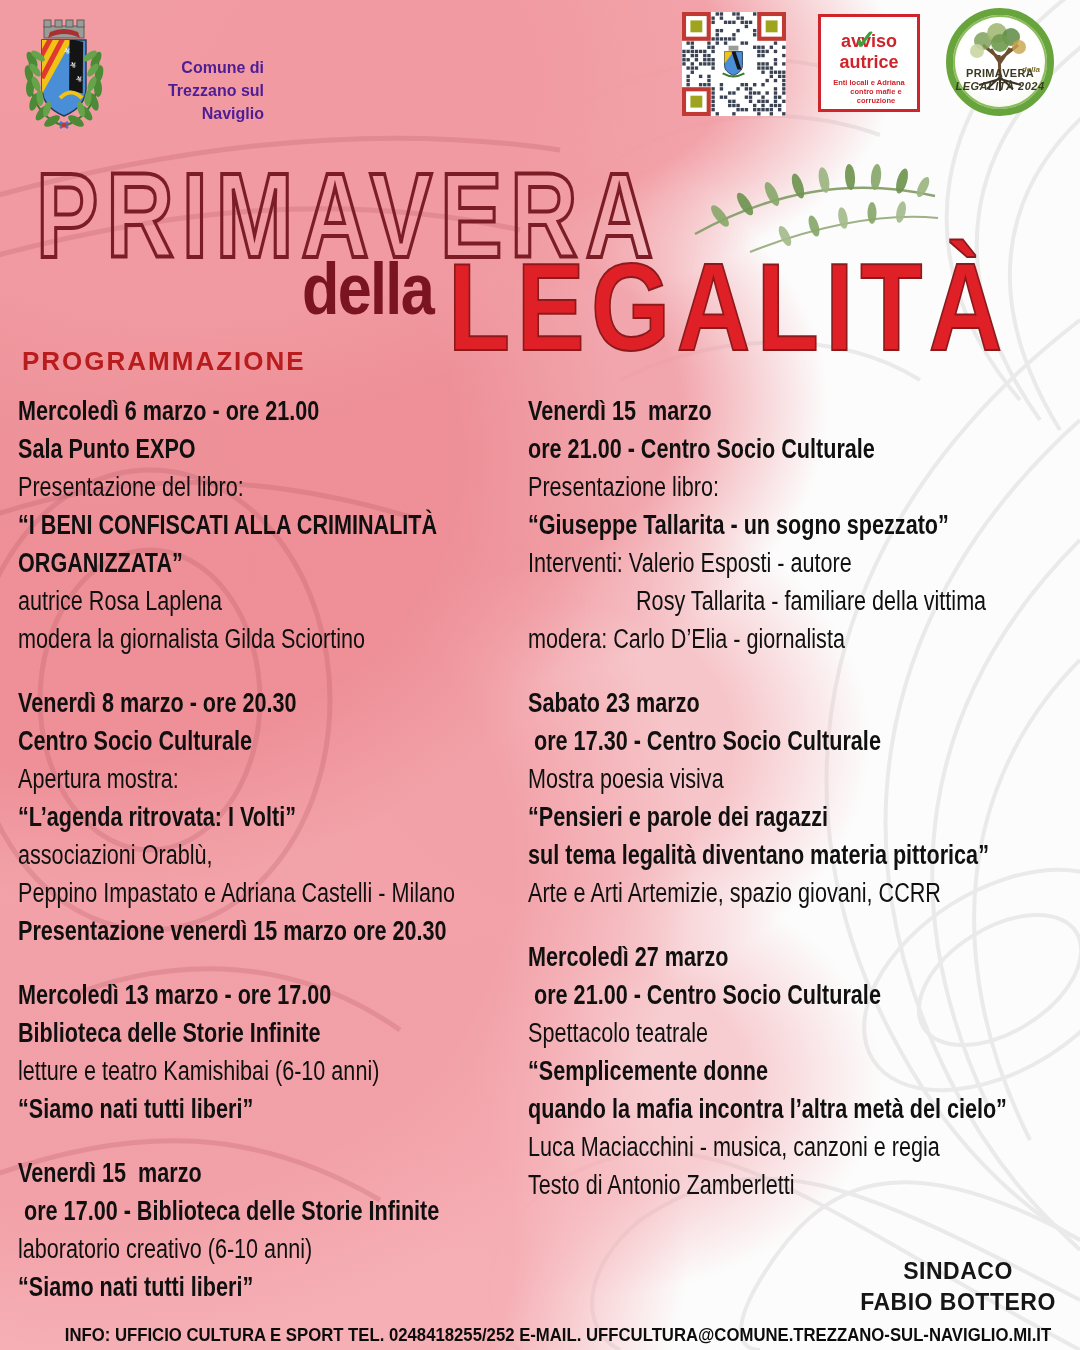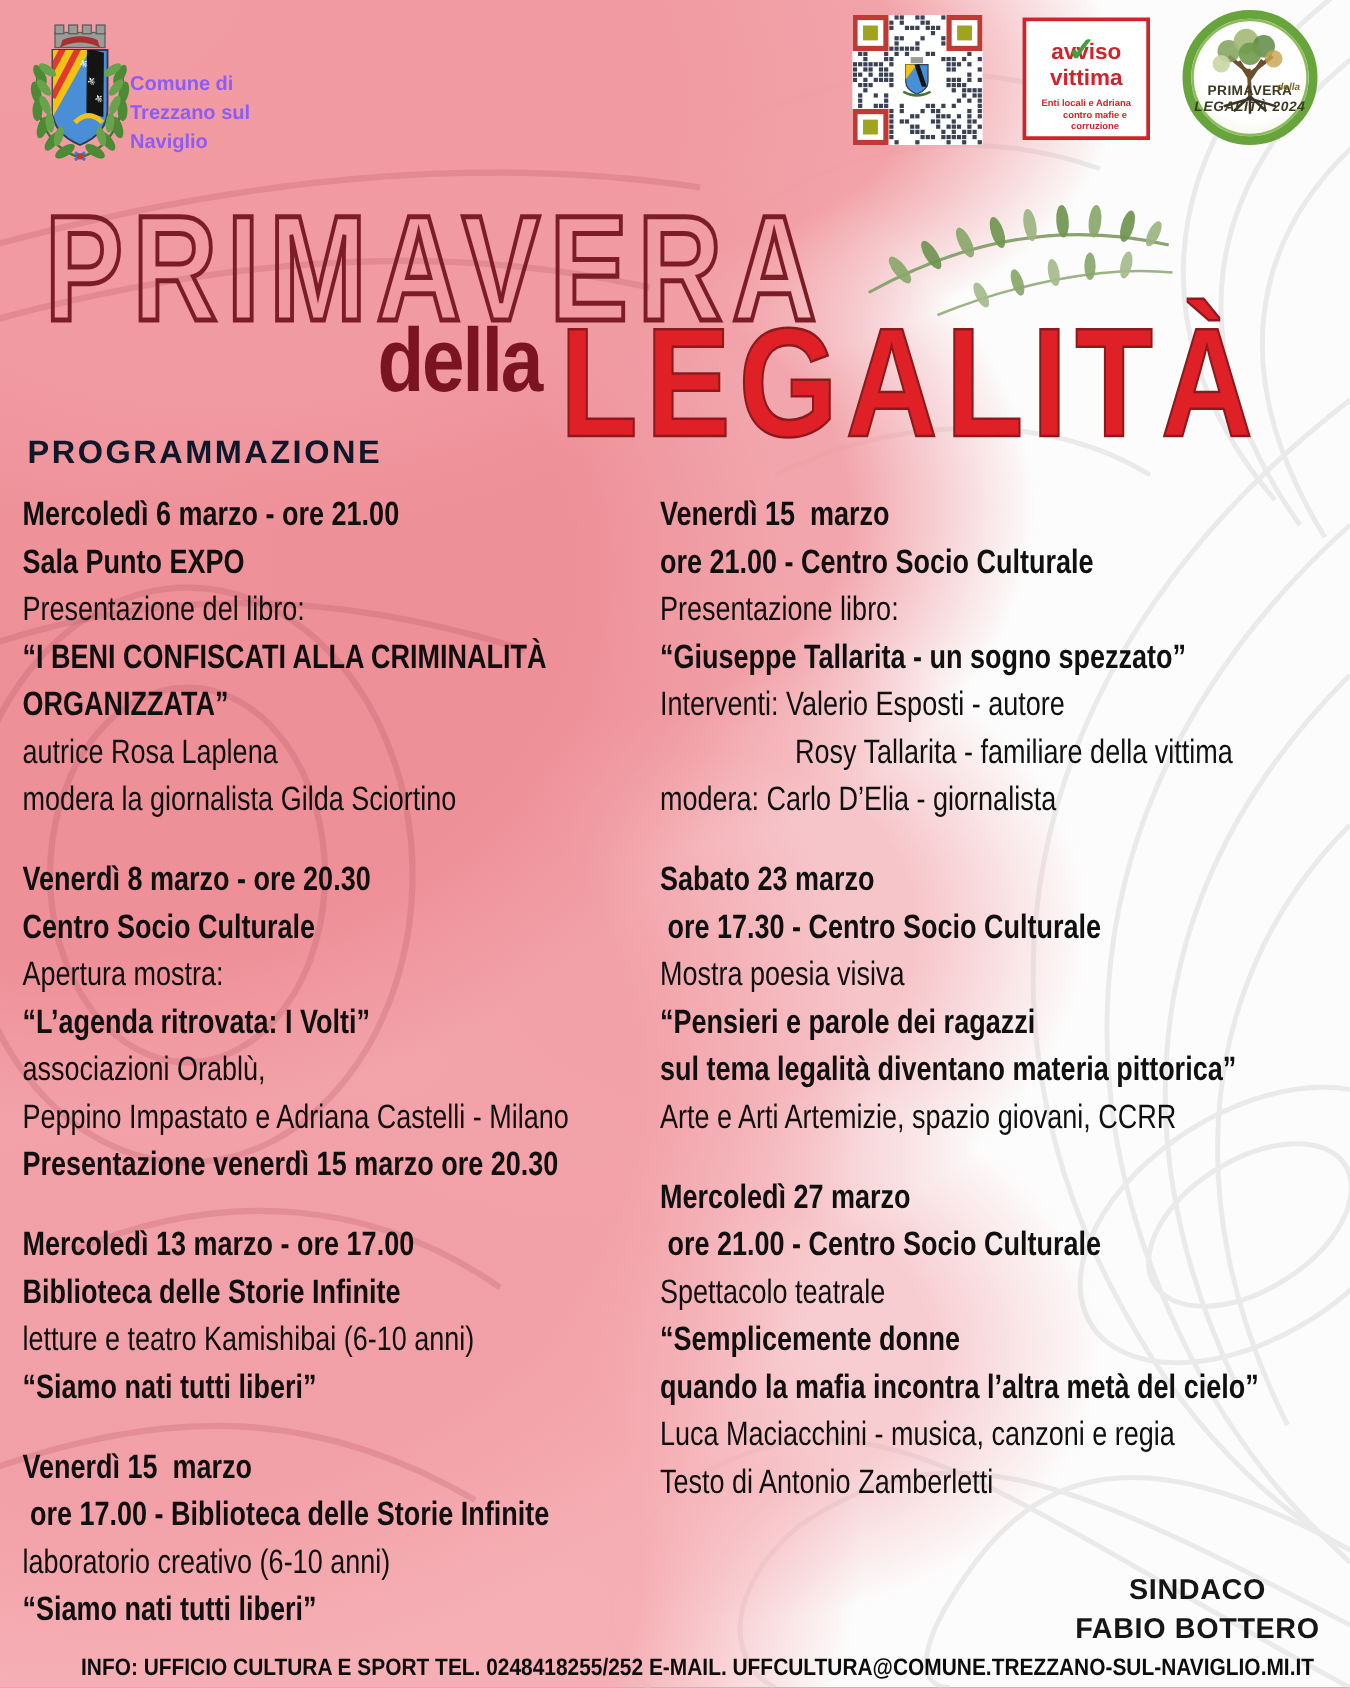--- a/index.html
+++ b/index.html
@@ -16,22 +16,22 @@
     radial-gradient(720px 560px at 6% 34%,  rgba(238,143,151,.96) 55%, rgba(238,143,151,0) 78%),
     radial-gradient(780px 620px at 8% 64%,  rgba(242,160,167,.97) 55%, rgba(242,160,167,0) 78%),
     radial-gradient(700px 540px at 12% 92%, rgba(245,172,178,.96) 55%, rgba(245,172,178,0) 80%),
     radial-gradient(500px 380px at 42% 30%, rgba(240,150,158,.85) 45%, rgba(240,150,158,0) 75%),
     radial-gradient(430px 350px at 52% 55%, rgba(244,176,182,.72) 40%, rgba(244,176,182,0) 72%),
     radial-gradient(400px 300px at 55% 80%, rgba(243,166,173,.55) 38%, rgba(243,166,173,0) 72%);}
   .topo-pink{position:absolute;left:0;top:0;width:1080px;height:1350px;}
 
   
   .crest{position:absolute;left:18px;top:12px;width:92px;height:120px;}
-  .muni{position:absolute;left:104px;top:56px;width:160px;text-align:left;
-        font-size:16px;font-weight:700;color:#8b5cf6;line-height:23px;}
+  .muni{position:absolute;left:104px;top:56px;width:160px;text-align:right;
+        font-size:16px;font-weight:700;color:#4c1d95;line-height:23px;}
   .qr{position:absolute;left:682px;top:12px;width:104px;height:104px;background:#fff;}
   .avviso{position:absolute;left:818px;top:14px;width:102px;height:98px;border:3px solid #d0242b;
           background:#fff;text-align:center;color:#d0242b;}
   .av-word{font-size:18px;font-weight:800;line-height:21px;letter-spacing:0;}
   .av-check{position:absolute;left:33px;top:-7px;font-size:27px;font-weight:800;color:#3da03d;}
   .av-tag{font-size:7.5px;font-weight:700;line-height:9px;margin-top:5px;}
   .badge{position:absolute;left:946px;top:8px;width:108px;height:108px;border-radius:50%;
          border:7px solid #68a43c;background:radial-gradient(circle at 50% 45%, #ffffff 55%, #eef2e0 90%);
          box-shadow:inset 0 0 0 2px #8cbb5e;}
   .badge-t{position:absolute;left:0;width:100%;text-align:center;font-weight:800;color:#3b3a22;}
@@ -45,21 +45,21 @@
                transform:scaleX(.78);transform-origin:0 0;}
   .t-della{position:absolute;left:302px;top:248px;font-size:72px;font-weight:800;color:#7a1421;
            letter-spacing:-2px;transform:scaleX(.85);transform-origin:0 0;}
   .t-legalita{position:absolute;left:448px;top:236px;font-size:124px;font-weight:800;color:#df2026;
               -webkit-text-stroke:2px #8c1a1c;letter-spacing:8px;white-space:pre;
               transform:scaleX(.82);transform-origin:0 0;}
   .branch{position:absolute;left:690px;top:156px;width:250px;height:110px;}
 
   
   .prog-head{position:absolute;left:22px;top:346px;font-size:26px;font-weight:800;
-             letter-spacing:2px;color:#0f172a;}
+             letter-spacing:2px;color:#b91c1c;}
   .col{position:absolute;top:392px;font-size:27px;line-height:38px;color:#101010;
        transform:scaleX(.8);transform-origin:0 0;}
   .col-left{left:18px;width:680px;}
   .col-right{left:528px;width:700px;}
   .col .event{margin-bottom:26px;}
   .col .line{white-space:pre;font-weight:400;}
   .col .line.b{font-weight:700;}
 
   
   .sig{position:absolute;left:816px;top:1256px;width:284px;text-align:center;font-weight:700;
@@ -367,21 +367,21 @@
         <path d="M41,62 q11,6 22,0" stroke="#3e7a2e" stroke-width="2" fill="none"></path>
         <rect x="47" y="34" width="10" height="5" fill="#9b9b98"></rect>
       </g>
     </svg>
   </div>
 
   <div class="avviso">
     <div style="position:relative;margin-top:14px;">
       <span class="av-check">✓</span>
       <div class="av-word">avviso</div>
-      <div class="av-word">vittima</div>
+      <div class="av-word">autrice</div>
     </div>
     <div class="av-tag">Enti locali e Adriana</div>
     <div class="av-tag" style="margin-top:0;margin-left:14px;">contro mafie e corruzione</div>
   </div>
 
   <div class="badge">
     <svg viewBox="0 0 94 94" width="94" height="94" style="position:absolute;left:0;top:0;">
       <g>
         <path d="M47,62 L46,40 M47,48 L38,34 M47,48 L57,33 M47,44 L30,30 M47,44 L65,30" stroke="#6b4f2e" stroke-width="3" fill="none"></path>
         <circle cx="30" cy="26" r="9" fill="#7fa05a" opacity=".85"></circle>

